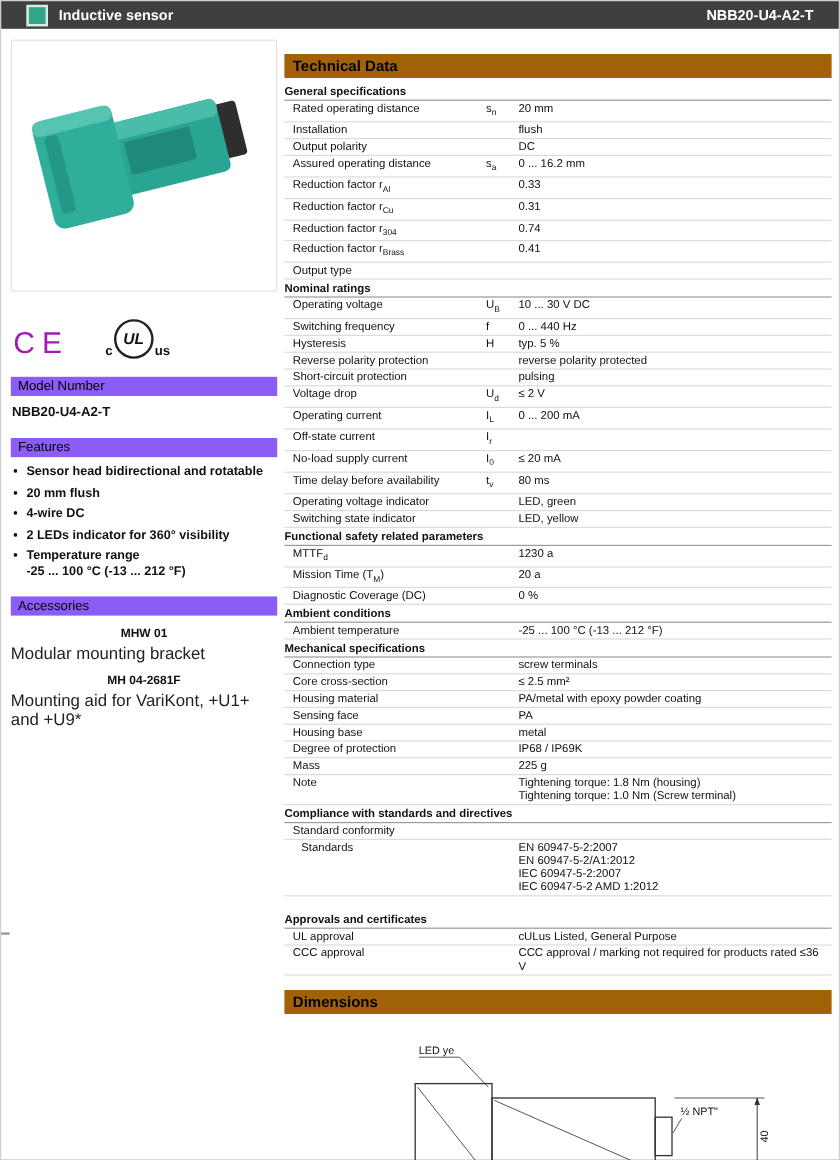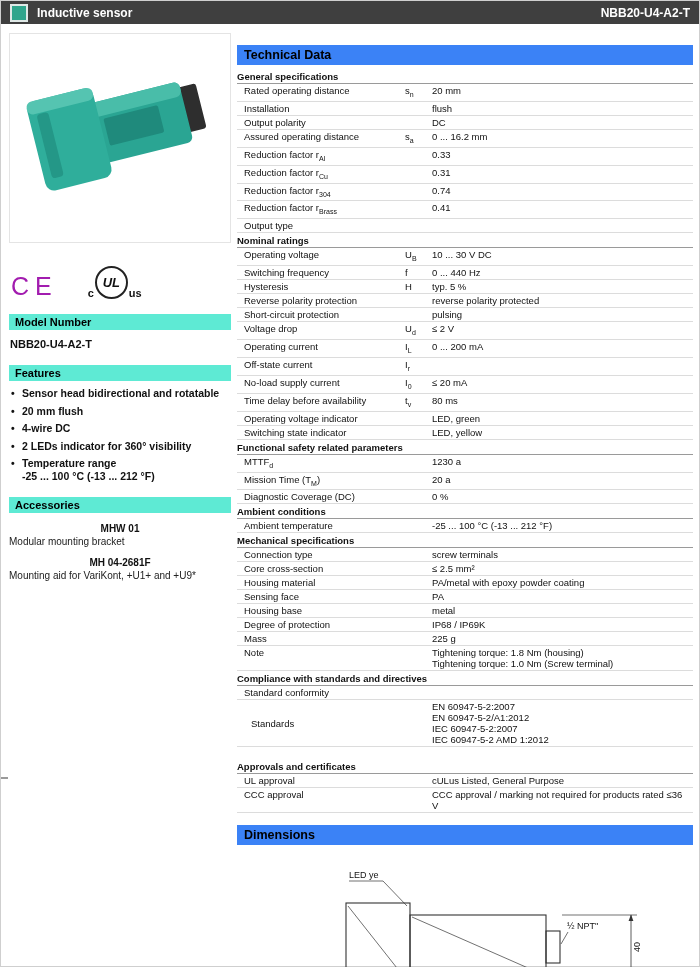--- a/index.html
+++ b/index.html
@@ -1,54 +1,54 @@
 <!DOCTYPE html>
 <html><head>
 <meta charset="utf-8">
 <title>NBB20-U4-A2-T</title>
 <style>
   html,body{margin:0;padding:0;}
   body{width:700px;height:967px;font-family:"Liberation Sans",sans-serif;background:#fff;position:relative;color:#111;}
   .page{position:absolute;inset:0;border:1px solid #cfcfcf;box-sizing:border-box;background:#fff;}
 
   
-  .topbar{position:absolute;top:0;left:0;right:0;height:23px;background:#3f3f3f;color:#fff;display:flex;align-items:center;padding:0 9px;box-sizing:border-box;}
+  .topbar{position:absolute;top:0;left:0;right:0;height:23px;background:#3f3f3f;color:#fff;display:flex;align-items:center;padding:0 21px;box-sizing:border-box;}
   .logo{width:14px;height:14px;background:#2fa58c;border:2px solid #dfe8e6;margin-right:9px;flex:0 0 auto;}
   .topbar .title{font-weight:bold;font-size:12px;}
   .topbar .model{margin-left:auto;font-weight:bold;font-size:12px;}
 
   
   .left-col{position:absolute;left:8px;top:32px;width:222px;}
   .right-col{position:absolute;left:236px;top:44px;width:456px;}
 
   
   .photo-box{width:100%;height:210px;border:1px solid #e4e4e4;box-sizing:border-box;display:flex;align-items:center;justify-content:center;background:#fff;}
   .marks{display:flex;align-items:flex-end;margin:12px 2px 0 2px;height:44px;}
   .ce{font-size:25px;letter-spacing:6px;color:#a21caf;line-height:1;}
   .ul-wrap{display:inline-flex;align-items:flex-end;margin-left:30px;}
   .ul-c{font-size:11px;font-weight:bold;margin-right:1px;}
   .ul-circle{width:33px;height:33px;border:2.5px solid #222;border-radius:50%;display:flex;align-items:center;justify-content:center;font-weight:bold;font-style:italic;font-size:13px;box-sizing:border-box;}
   .ul-us{font-size:11px;font-weight:bold;margin-left:1px;}
 
-  .section-bar{background:#5eead4;font-weight:bold;font-size:11px;padding:2px 6px;margin-top:15px;color:#000;}
+  .section-bar{background:#8b5cf6;font-weight:normal;font-size:11px;padding:2px 6px;margin-top:15px;color:#000;}
   .model-value{font-weight:bold;font-size:11px;margin:8px 0 0 1px;}
   .features{list-style:none;margin:6px 0 0 0;padding:0;}
   .features li{font-weight:bold;font-size:10.5px;line-height:12.5px;margin:5px 0;padding-left:13px;position:relative;white-space:pre-line;}
   .features li::before{content:"\2022";position:absolute;left:2px;}
   .acc-name{font-weight:bold;font-size:10px;margin-top:10px;text-align:center;}
-  .acc-desc{font-size:10px;margin-top:2px;color:#222;}
+  .acc-desc{font-size:14px;margin-top:2px;color:#222;}
 
   
-  .td-header{background:#3b82f6;font-weight:bold;font-size:12.5px;padding:3px 7px;color:#000;}
+  .td-header{background:#a16207;font-weight:bold;font-size:12.5px;padding:3px 7px;color:#000;}
   .spec-table{margin-top:4px;}
   .spec-section{font-weight:bold;font-size:9.5px;border-bottom:1px solid #9a9a9a;padding:2px 0 1px 0;}
   .spec-section.spaced{margin-top:12px;}
   .spec-row{display:flex;font-size:9.5px;line-height:11px;border-bottom:1px solid #dcdcdc;padding:1px 0;}
   .spec-label{flex:0 0 168px;padding-left:7px;box-sizing:border-box;}
-  .spec-label.ind2{padding-left:14px;margin-top:17px;}
+  .spec-label.ind2{padding-left:14px;}
   .spec-sym{flex:0 0 27px;}
   .spec-value{flex:1;white-space:pre-line;padding-right:2px;}
   sub{font-size:7px;}
   .dims-bar{margin-top:12px;}
 
   .drawings{display:block;margin-top:4px;}
   .drawings text{font-family:"Liberation Sans",sans-serif;font-size:9px;fill:#111;}
   .outline{fill:none;stroke:#333;stroke-width:1.1;}
   .thin{fill:none;stroke:#333;stroke-width:0.7;}
   .dimline{stroke:#333;stroke-width:0.8;}

